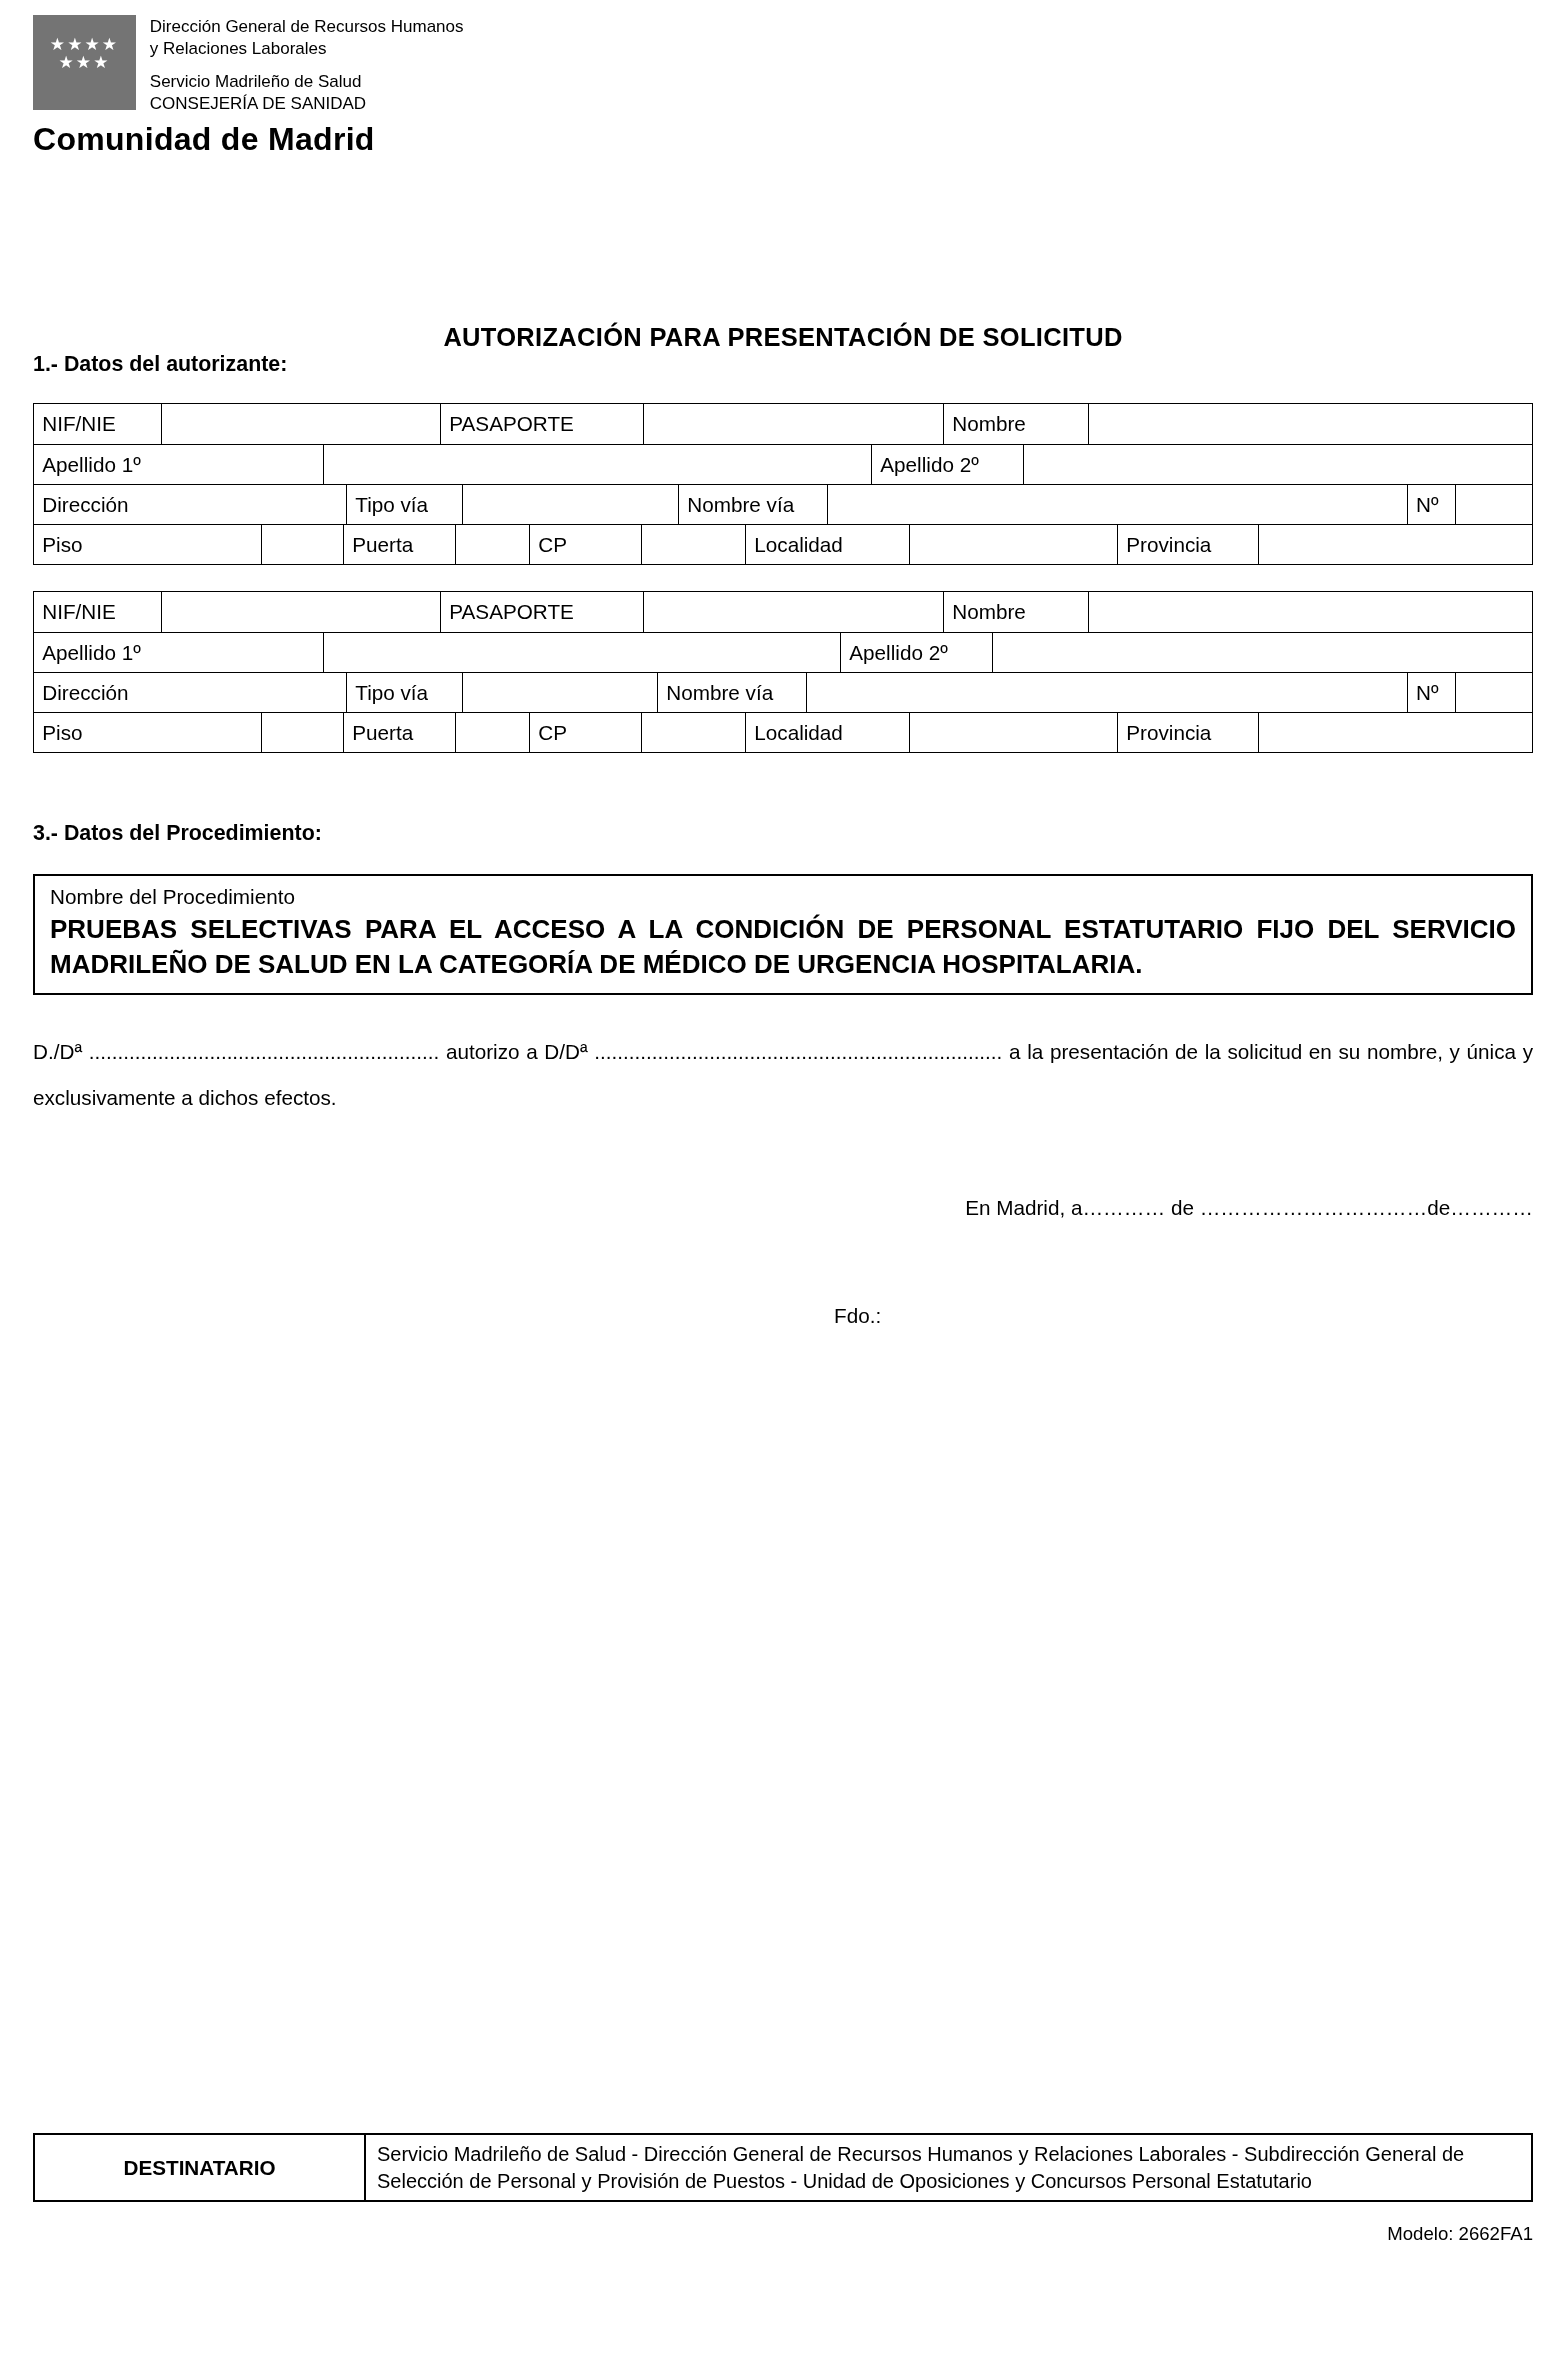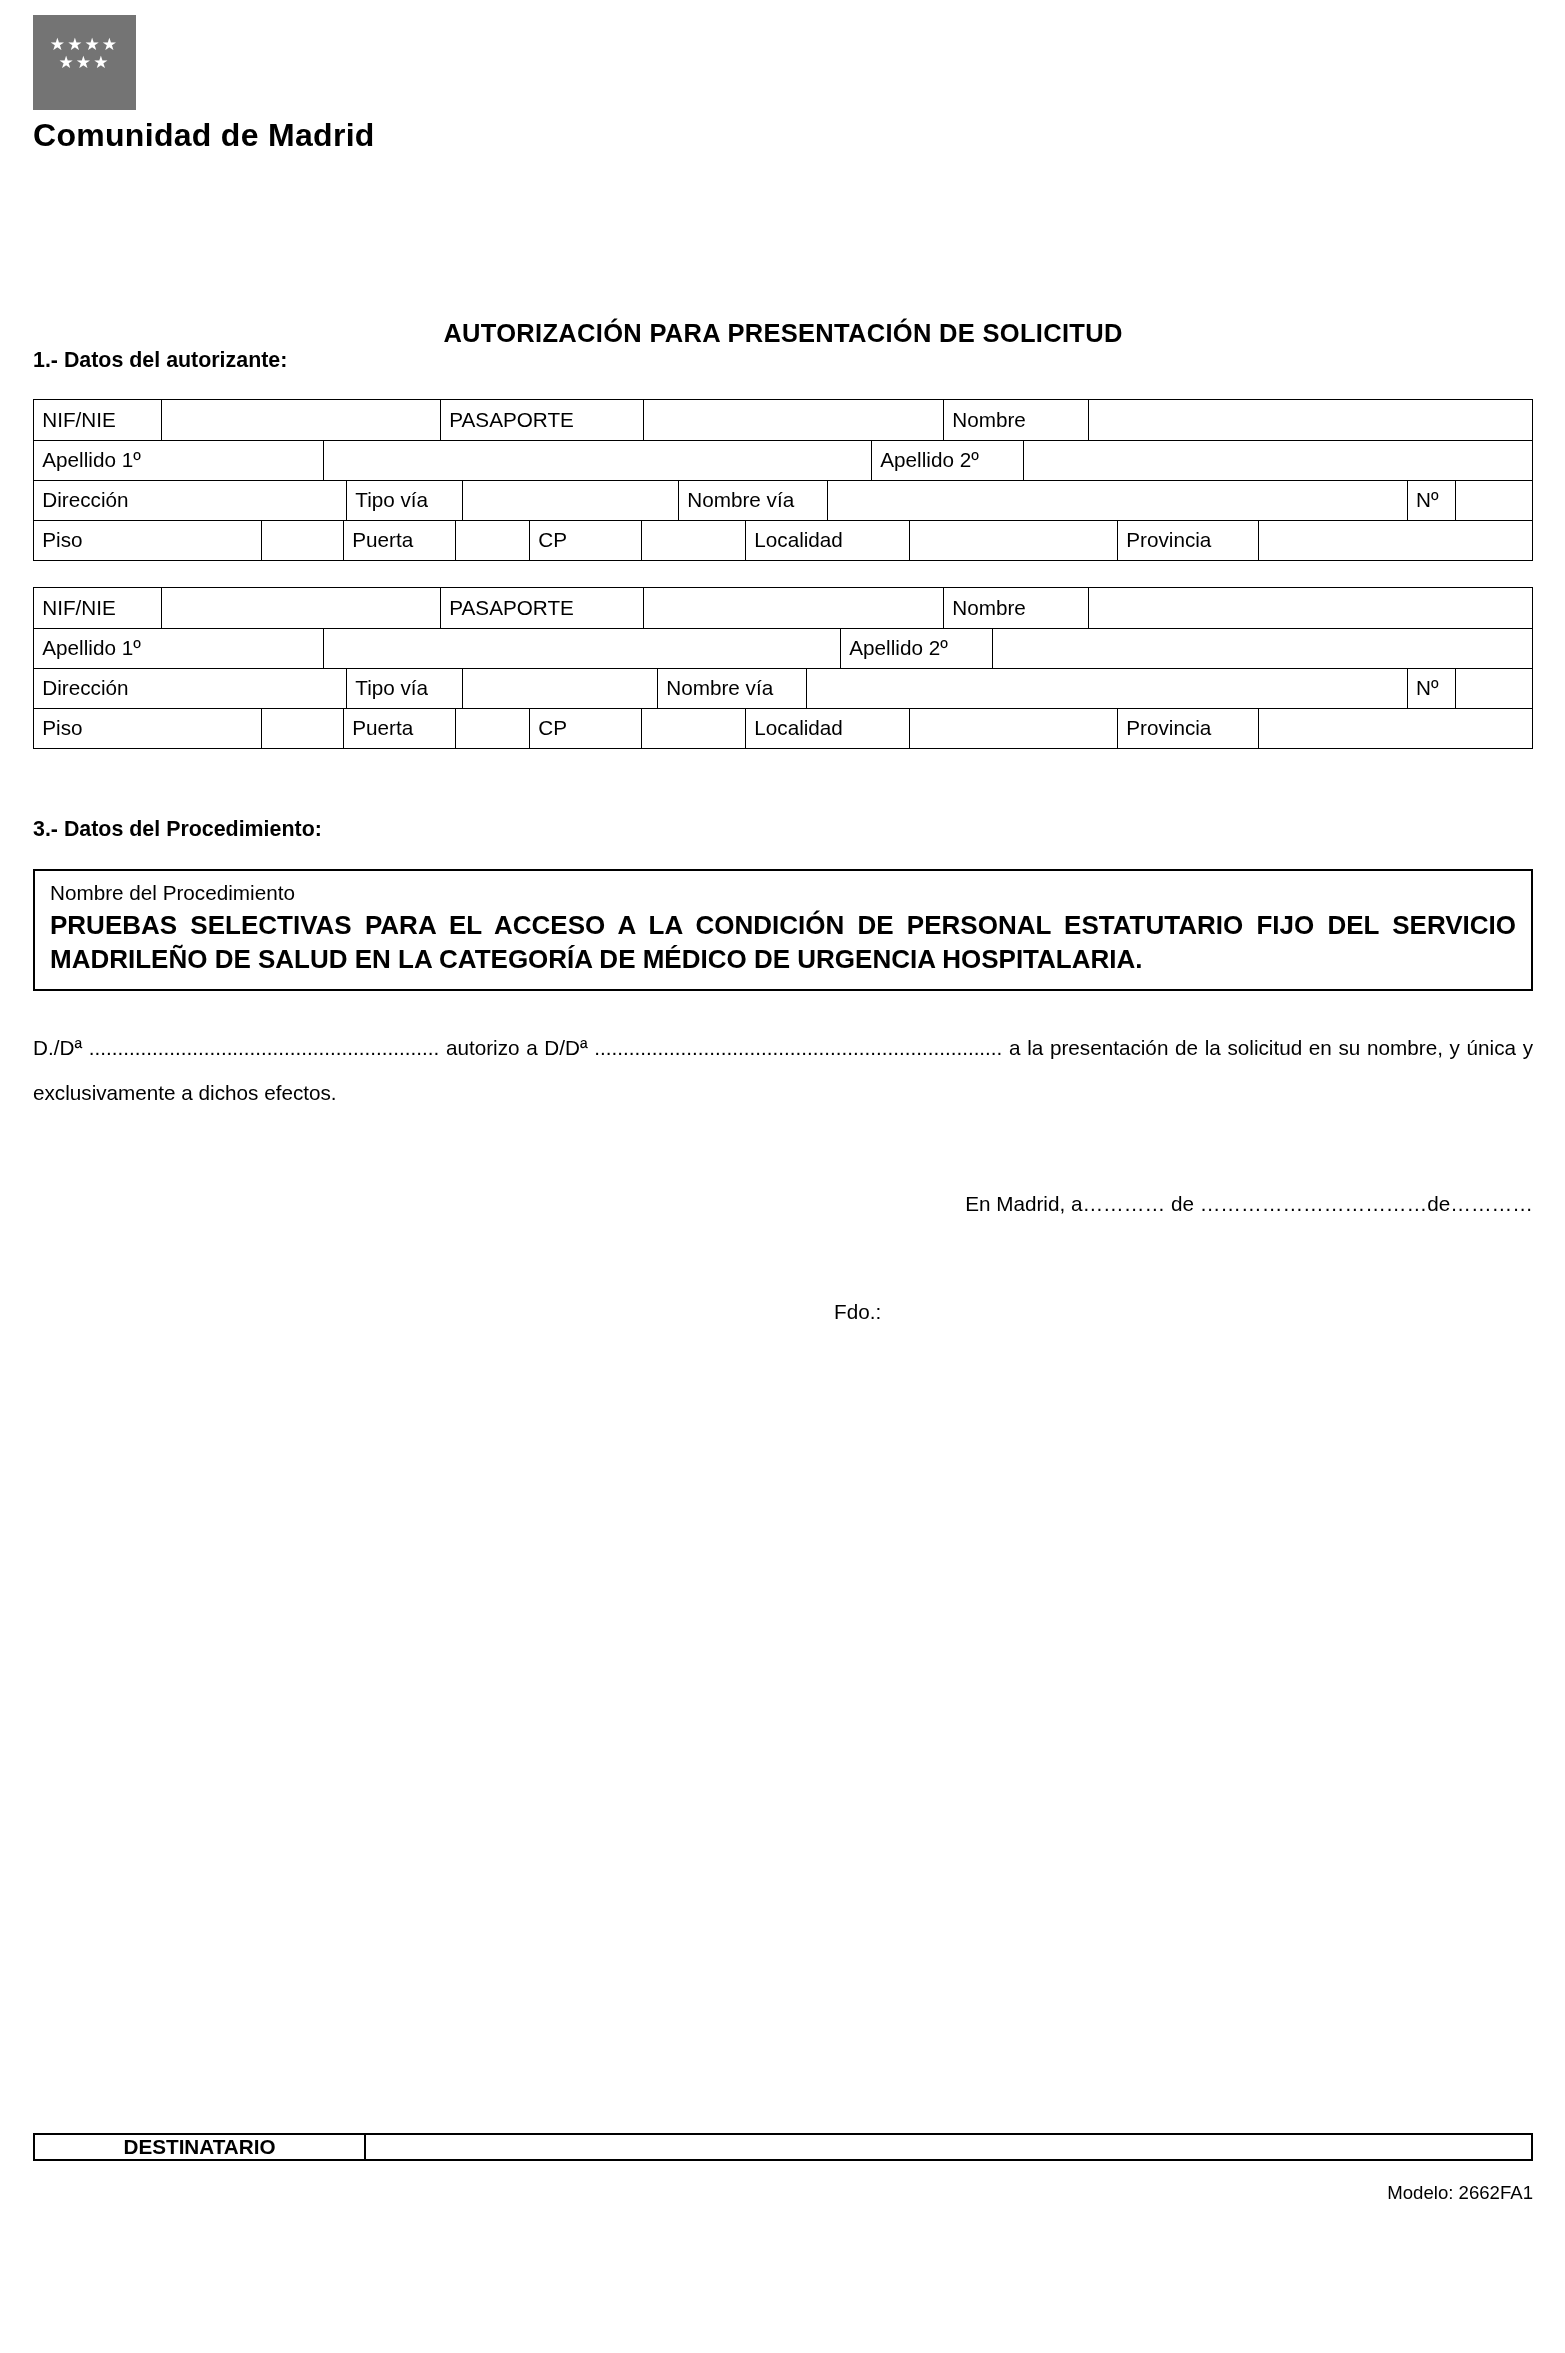--- a/index.html
+++ b/index.html
@@ -74,20 +74,26 @@
 </style>
 </head>
 <body>
 
 <div class="page">
 
   <div class="header-row">
     <div class="logo">
       <div class="star-row">★★★★</div>
       <div class="star-row">★★★</div>
+    </div>
+    <div class="org-block">
+      <div class="org-dept">Dirección General de Recursos Humanos</div>
+      <div class="org-dept">y Relaciones Laborales</div>
+      <div class="org-service">Servicio Madrileño de Salud</div>
+      <div class="org-council">CONSEJERÍA DE SANIDAD</div>
     </div>
   </div>
   <div class="brand">Comunidad de Madrid</div>
 
   <div class="doc-title">AUTORIZACIÓN PARA PRESENTACIÓN DE SOLICITUD</div>
 
   <div class="sec-heading s1">1.- Datos del autorizante:</div>
 
   <div class="ptable">
     <div class="prow">
@@ -175,18 +181,19 @@
 
   <div class="statement">D./Dª ............................................................. autorizo a D/Dª ....................................................................... a la presentación de la solicitud en su nombre, y única y exclusivamente a dichos efectos.</div>
 
   <div class="date-line">En Madrid, a………… de ……………………………de…………</div>
 
   <div class="signature">Fdo.:</div>
 
   <div class="bottom-block">
     <div class="dest-table">
       <div class="dest-label-cell">DESTINATARIO</div>
+      <div class="dest-text-cell">Servicio Madrileño de Salud - Dirección General de Recursos Humanos y Relaciones Laborales - Subdirección General de Selección de Personal y Provisión de Puestos - Unidad de Oposiciones y Concursos Personal Estatutario</div>
     </div>
     <div class="model-line">Modelo: 2662FA1</div>
   </div>
 
 </div>
 
 
 </body></html>

